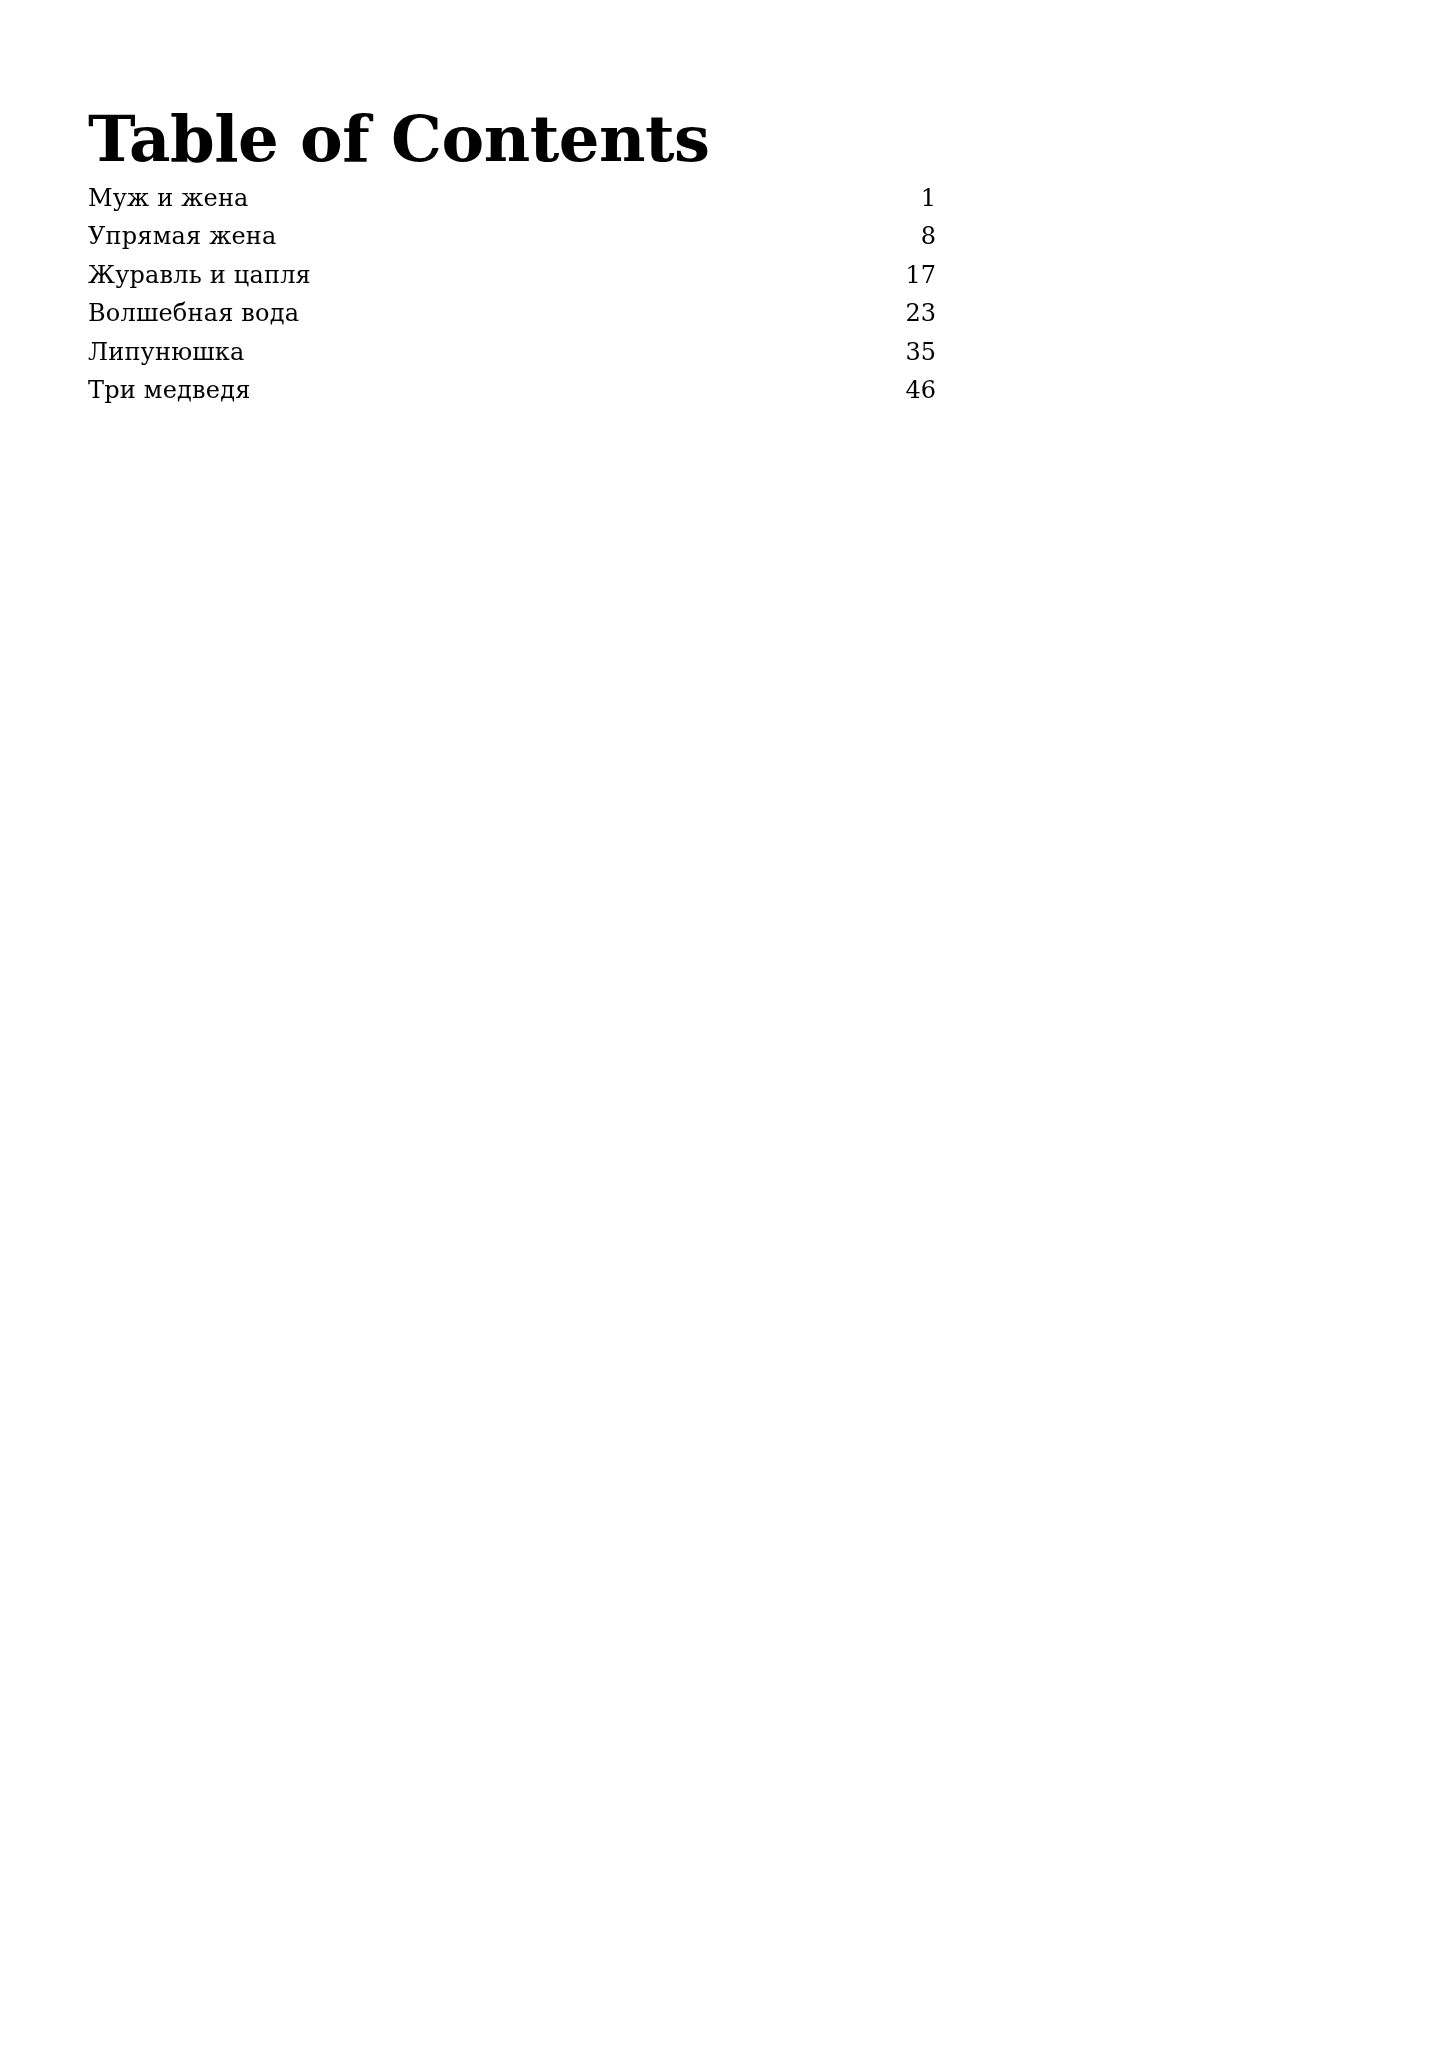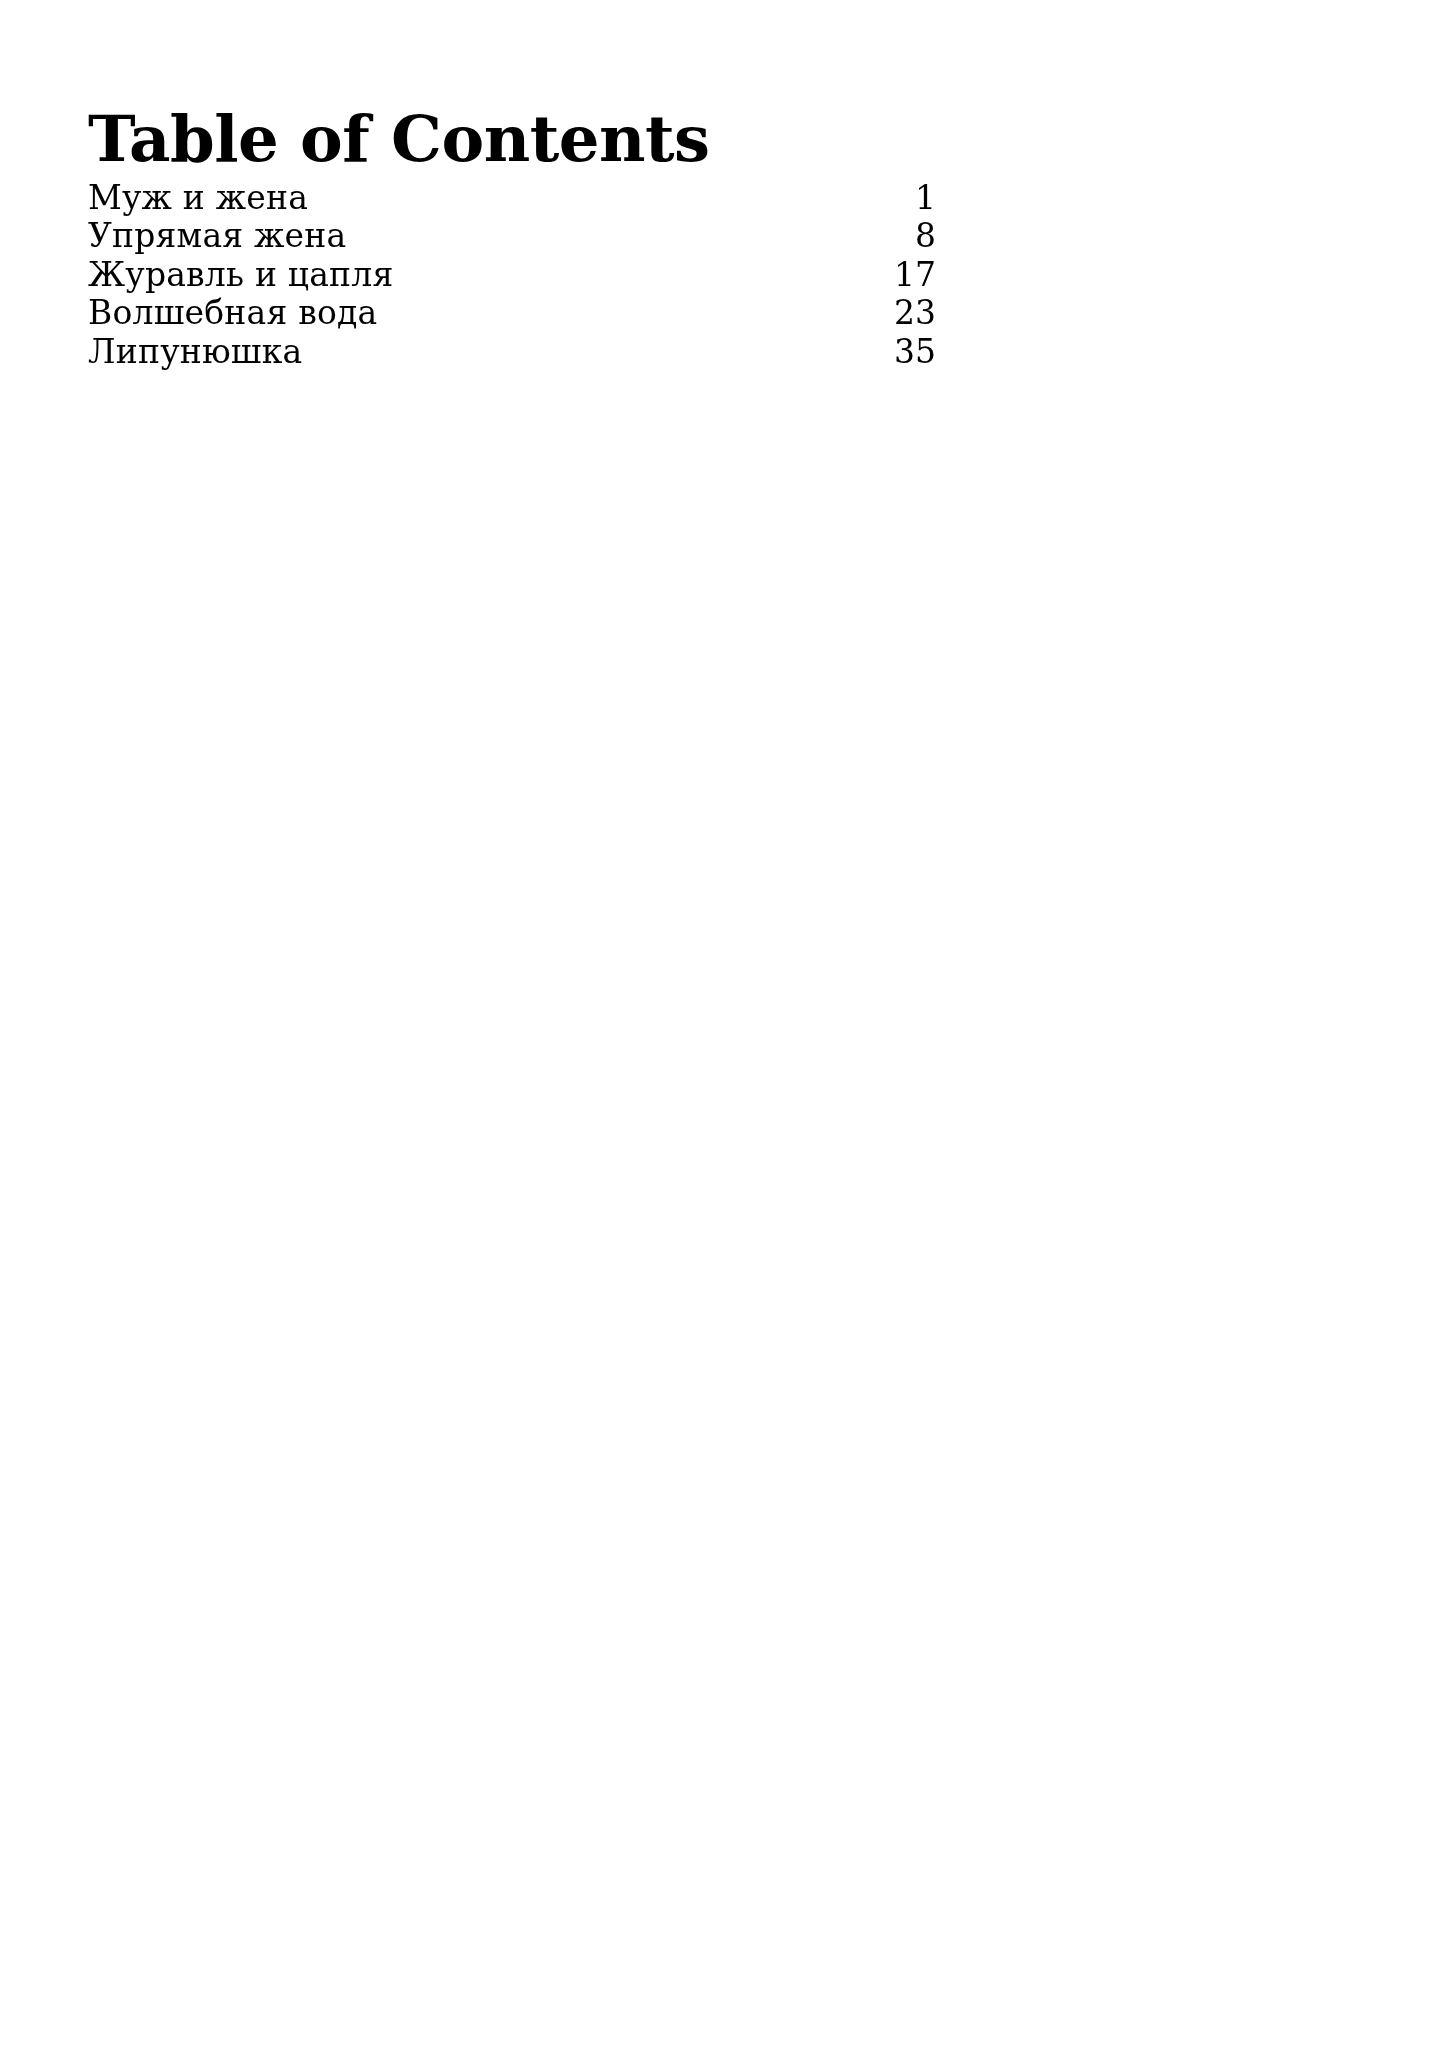--- a/index.html
+++ b/index.html
@@ -39,21 +39,21 @@
   .toc-list {
     list-style: none;
     margin: 0;
     padding: 0;
     width: 848px;
   }
   .toc-entry {
     display: flex;
     align-items: baseline;
     justify-content: space-between;
-    font-size: 33px;
+    font-size: 24px;
     line-height: 38.5px;
     font-weight: 400;
     white-space: nowrap;
   }
   .toc-entry-title {
     flex: 0 1 auto;
     letter-spacing: 0.2px;
   }
   .toc-entry-spacer {
     flex: 1 1 auto;
@@ -100,17 +100,22 @@
         <span class="toc-entry-page">23</span>
       </li>
 
       <li class="toc-entry">
         <span class="toc-entry-title">Липунюшка</span>
         <span class="toc-entry-spacer"></span>
         <span class="toc-entry-page">35</span>
       </li>
 
 
+      <li class="toc-entry">
+        <span class="toc-entry-title">Три медведя</span>
+        <span class="toc-entry-spacer"></span>
+        <span class="toc-entry-page">46</span>
+      </li>
 
 
     </ul>
   </div>
 </div>
 
 </body></html>

